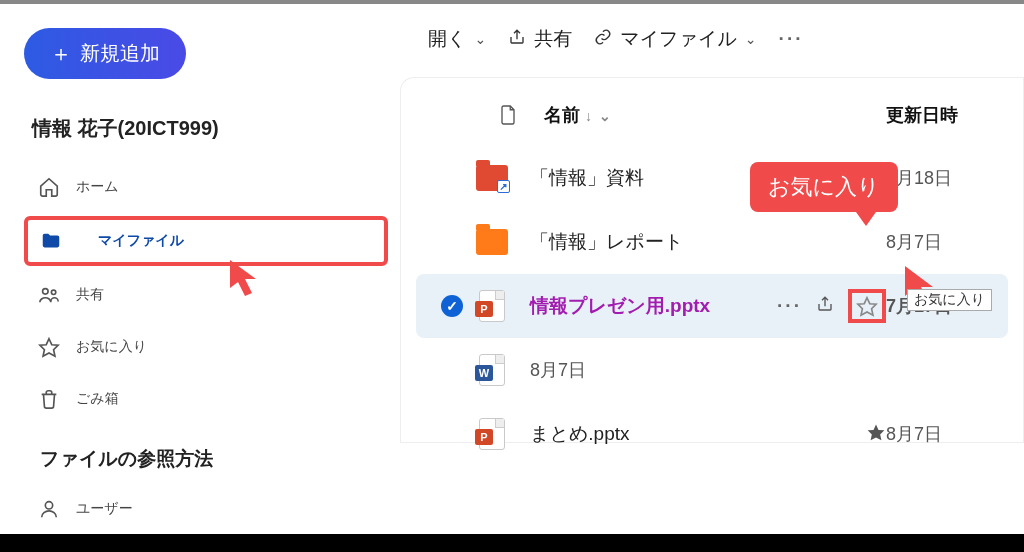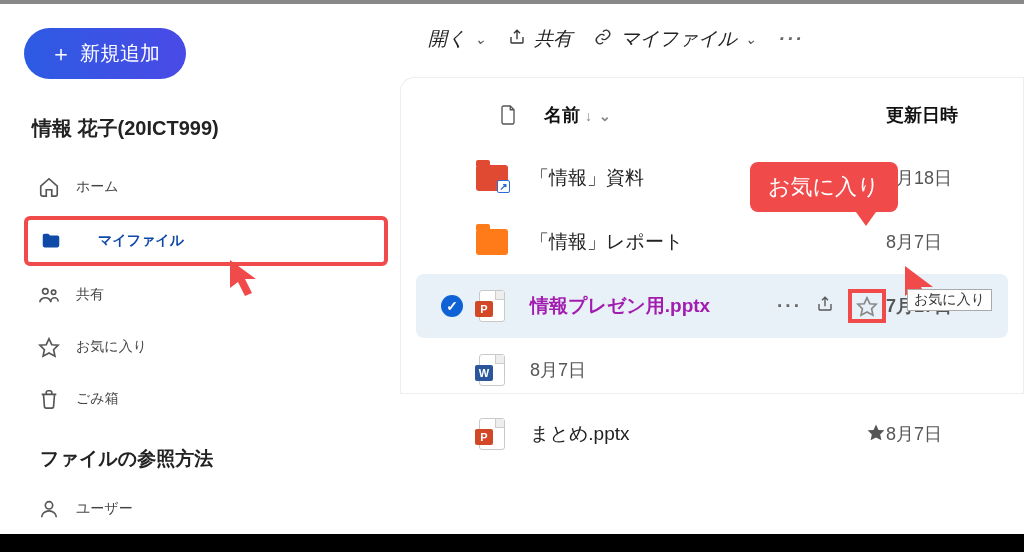--- a/index.html
+++ b/index.html
@@ -61,34 +61,33 @@
 
   
   .main { flex:1; position:relative; }
   .toolbar {
     display:flex; align-items:center;
     gap:22px;
     padding:22px 28px 24px 28px;
     border-bottom:1px solid transparent;
     font-size:19px;
     color:#222;
-    font-style:italic;
   }
   .toolbar .tb-item { display:flex; align-items:center; gap:8px; }
   .toolbar .chev { font-size:14px; color:#555; }
   .toolbar .ellipsis { color:#666; letter-spacing:2px; font-weight:700; }
   .toolbar .icon { color:#333; }
 
   .content-panel {
     margin: 0 0 0 0;
     border-radius:14px 0 0 0;
     background:#fff;
     box-shadow: 0 0 0 1px #eee inset;
     padding:10px 16px;
-    height: 317px;
+    height: 366px;
   }
   .list-header {
     display:flex; align-items:center;
     padding:16px 12px 18px 16px;
     font-size:18px; font-weight:650; color:#111;
     border-bottom:1px solid transparent;
   }
   .list-header .col-name { display:flex; align-items:center; gap:16px; flex:1; }
   .list-header .arrow-sort { color:#888; font-size:14px; }
   .list-header .chev-sm { color:#888; font-size:14px; margin-left:2px;}

